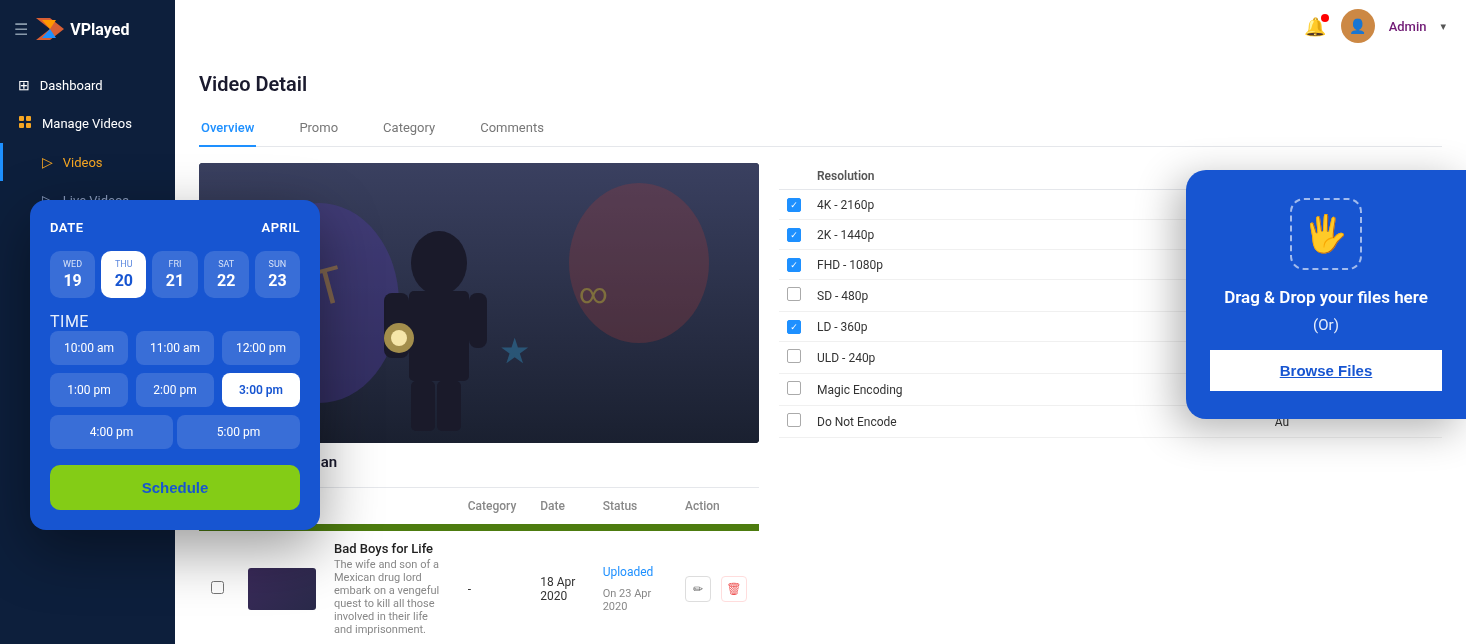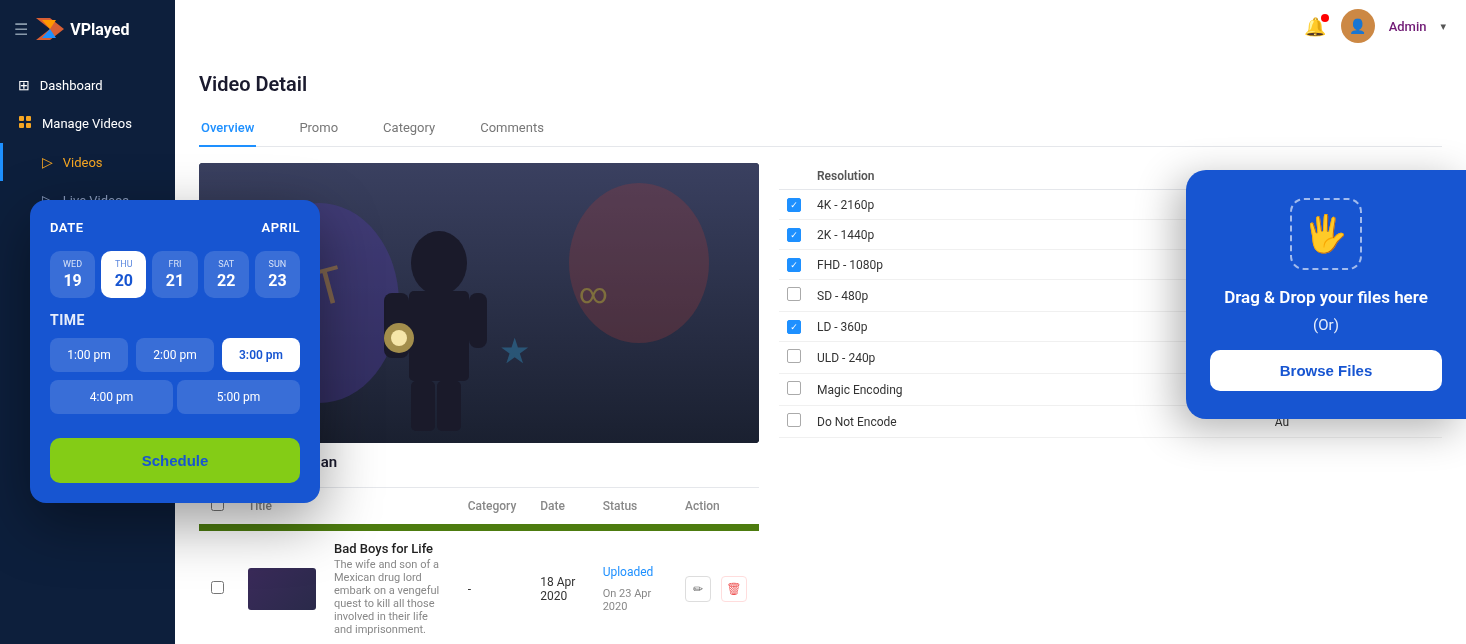--- a/index.html
+++ b/index.html
@@ -371,24 +371,24 @@
       text-transform: uppercase;
       opacity: 0.8;
     }
     .date-item.active .date-day { color: #1755d1; opacity: 0.7; }
     .date-num {
       font-size: 16px;
       font-weight: 700;
       margin-top: 2px;
     }
     .time-section-label {
-      font-size: 14px;
-      font-weight: 700;
+      font-size: 16px;
+      font-weight: 400;
       letter-spacing: 0.5px;
-      margin-bottom: 10px;
+      margin-bottom: 0;
       opacity: 0.9;
     }
     .time-grid {
       display: grid;
       grid-template-columns: repeat(3, 1fr);
       gap: 8px;
       margin-bottom: 8px;
     }
     .time-item {
       background: rgba(255,255,255,0.15);
@@ -400,21 +400,21 @@
     }
     .time-item.active {
       background: white;
       color: #1755d1;
       font-weight: 600;
     }
     .time-grid-2 {
       display: grid;
       grid-template-columns: repeat(2, 1fr);
       gap: 4px;
-      margin-bottom: 24px;
+      margin-bottom: 16px;
     }
     .schedule-btn {
       width: 100%;
       background: #84cc16;
       color: #1755d1;
       border: none;
       border-radius: 10px;
       padding: 14px;
       font-size: 15px;
       font-weight: 700;
@@ -454,26 +454,27 @@
     }
     .drag-or {
       font-size: 15px;
       margin-bottom: 16px;
       opacity: 0.9;
     }
     .browse-btn {
       background: white;
       color: #1755d1;
       border: none;
-      border-radius: 10px;
+      border-radius: 0;
       padding: 12px 40px;
       font-size: 15px;
       font-weight: 700;
       cursor: pointer;
       width: 100%;
+      text-decoration: underline;
     }
   </style>
 </head>
 <body>
 
 <div class="sidebar">
   <div class="sidebar-header">
     <span class="hamburger-icon">☰</span>
     <div class="logo-area">
       <svg class="logo-icon" viewBox="0 0 28 22">
@@ -724,20 +725,25 @@
       <div class="date-item">
         <div class="date-day">Sat</div>
         <div class="date-num">22</div>
       </div>
       <div class="date-item">
         <div class="date-day">Sun</div>
         <div class="date-num">23</div>
       </div>
     </div>
   <div class="time-section-label">TIME</div>
+  <div class="time-grid" id="time-row1">
+      <div class="time-item">10:00 am</div>
+      <div class="time-item">11:00 am</div>
+      <div class="time-item">12:00 pm</div>
+    </div>
   <div class="time-grid" id="time-row2">
       <div class="time-item">1:00 pm</div>
       <div class="time-item">2:00 pm</div>
       <div class="time-item active">3:00 pm</div>
     </div>
   <div class="time-grid-2" id="time-row3">
       <div class="time-item">4:00 pm</div>
       <div class="time-item">5:00 pm</div>
     </div>
   <button class="schedule-btn">Schedule</button>

